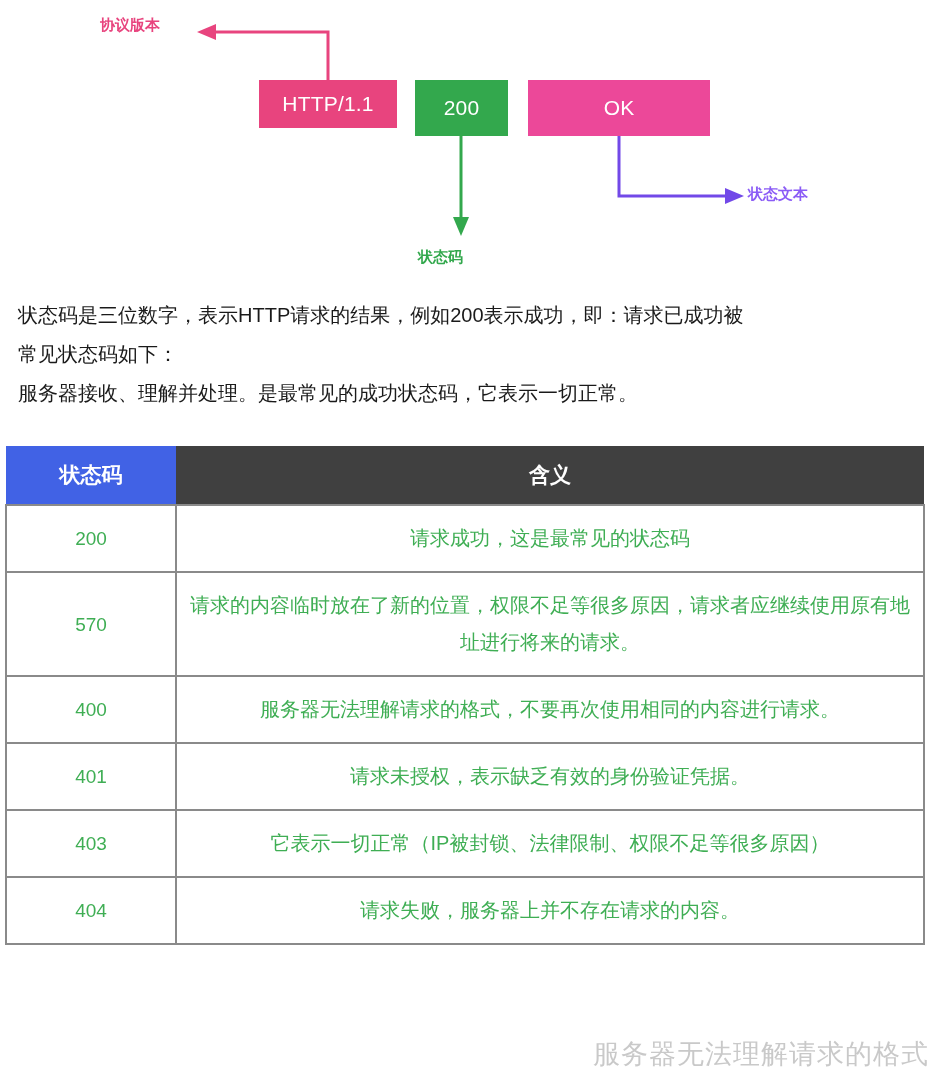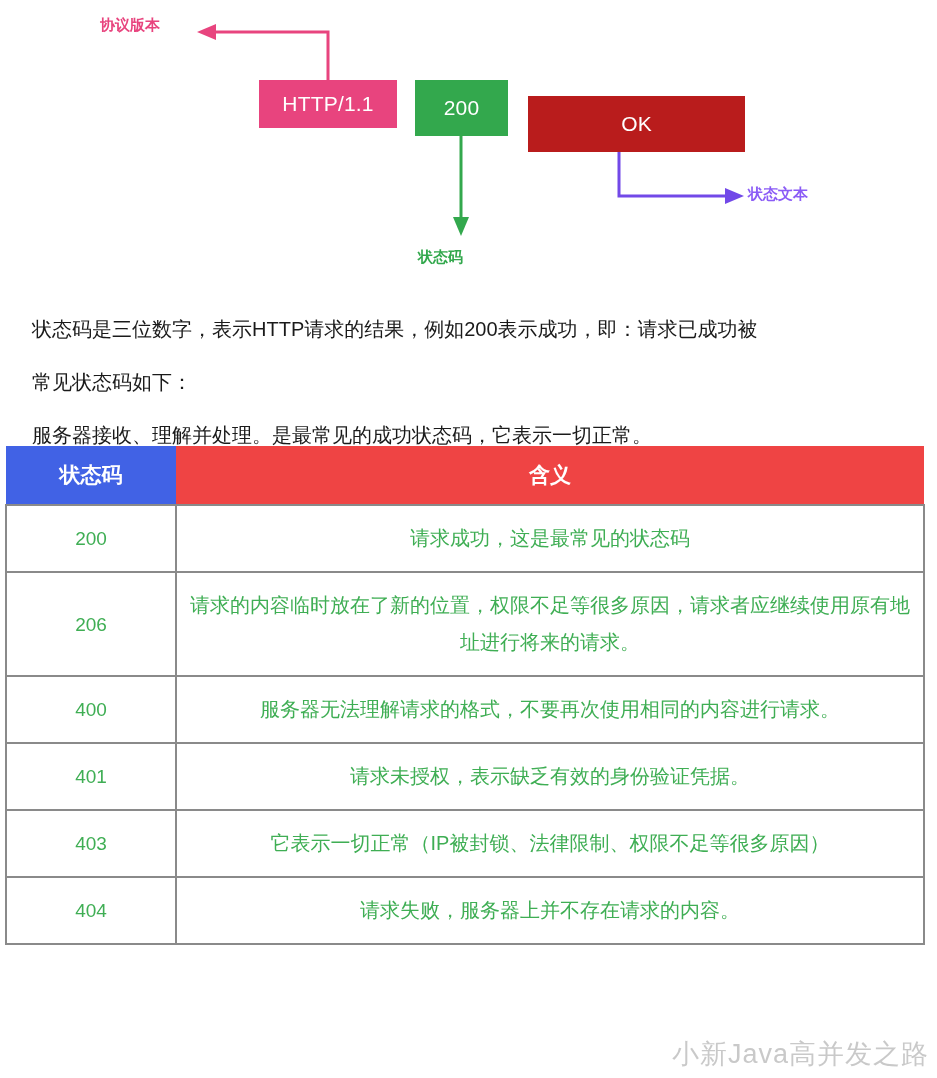--- a/index.html
+++ b/index.html
@@ -36,23 +36,22 @@
   }
   #box-version {
     left: 259px; top: 80px; width: 138px; height: 48px;
     background: #E8447E;
   }
   #box-code {
     left: 415px; top: 80px; width: 93px; height: 56px;
     background: #33A84D;
   }
   #box-text {
-    left: 528px; top: 80px; width: 217px; height: 56px;
-    background: #b91c1c;
-    margin-top: 16px;
+    left: 528px; top: 80px; width: 182px; height: 56px;
+    background: #ec4899;
   }
 
   .dlabel {
     position: absolute;
     font-size: 15px;
     font-weight: bold;
     font-family: "Liberation Sans", "DejaVu Sans", sans-serif;
     white-space: nowrap;
   }
   #label-version {
@@ -74,21 +73,21 @@
   #prose {
     position: absolute;
     left: 18px;
     top: 296px;
     width: 905px;
     color: #1a1a1a;
     font-size: 20px;
     line-height: 39px;
     font-family: "Liberation Sans", "DejaVu Sans", sans-serif;
   }
-  #prose p { margin: 14px; }
+  #prose p { margin: 0; }
 
   
   #status-table {
     position: absolute;
     left: 5px;
     top: 445px;
     width: 918px;
     border-collapse: collapse;
     table-layout: fixed;
     font-family: "Liberation Sans", "DejaVu Sans", sans-serif;
@@ -100,21 +99,21 @@
     height: 58px;
     color: #ffffff;
     font-size: 21px;
     font-weight: bold;
     text-align: center;
     vertical-align: middle;
     border: 1px solid transparent;
     padding: 0;
   }
   #status-table thead th.h-code { background: #4162E5; }
-  #status-table thead th.h-mean { background: #ef4444; }
+  #status-table thead th.h-mean { background: #404040; }
 
   #status-table tbody td {
     border: 2px solid #8a8a8a;
     color: #3FAE54;
     font-size: 20px;
     text-align: center;
     vertical-align: middle;
     padding: 14px 8px;
     line-height: 37px;
     background: #ffffff;
@@ -178,21 +177,21 @@
       <th class="h-code">状态码</th>
       <th class="h-mean">含义</th>
     </tr>
   </thead>
   <tbody id="table-body">
       <tr>
         <td class="cell-code">200</td>
         <td class="cell-meaning">请求成功，这是最常见的状态码</td>
       </tr>
       <tr>
-        <td class="cell-code">206</td>
+        <td class="cell-code">570</td>
         <td class="cell-meaning">请求的内容临时放在了新的位置，权限不足等很多原因，请求者应继续使用原有地址进行将来的请求。</td>
       </tr>
       <tr>
         <td class="cell-code">400</td>
         <td class="cell-meaning">服务器无法理解请求的格式，不要再次使用相同的内容进行请求。</td>
       </tr>
       <tr>
         <td class="cell-code">401</td>
         <td class="cell-meaning">请求未授权，表示缺乏有效的身份验证凭据。</td>
       </tr>
@@ -200,13 +199,13 @@
         <td class="cell-code">403</td>
         <td class="cell-meaning">它表示一切正常（IP被封锁、法律限制、权限不足等很多原因）</td>
       </tr>
       <tr>
         <td class="cell-code">404</td>
         <td class="cell-meaning">请求失败，服务器上并不存在请求的内容。</td>
       </tr>
     </tbody>
 </table>
 
-<div id="watermark">小新Java高并发之路</div>
+<div id="watermark">服务器无法理解请求的格式</div>
 
 </body></html>

